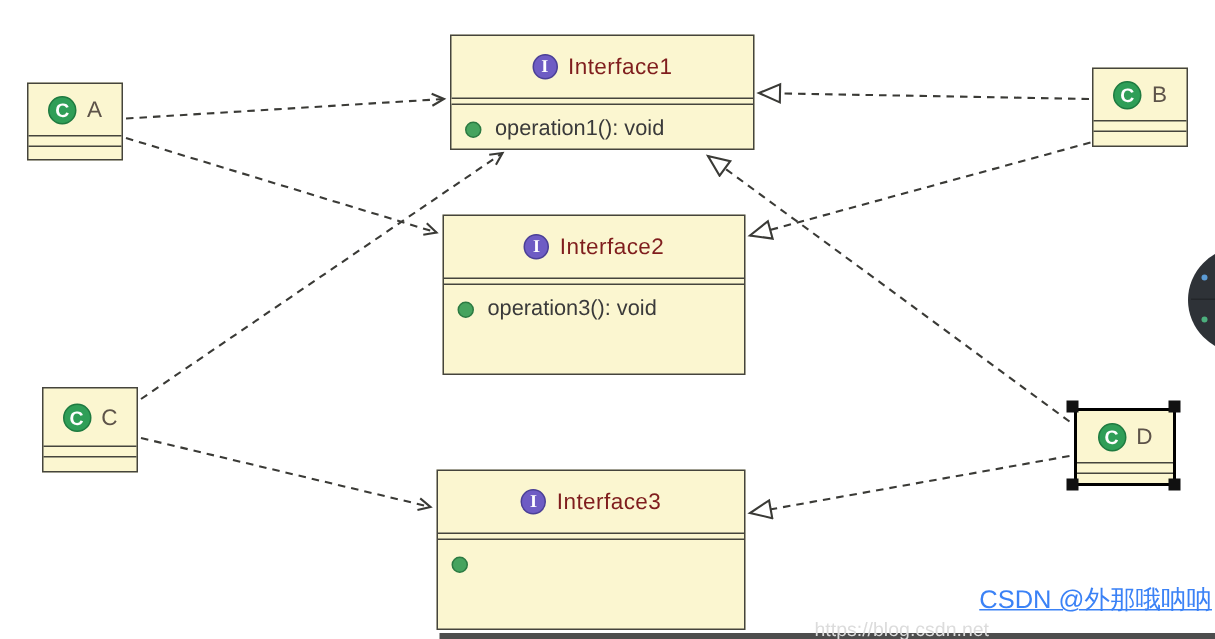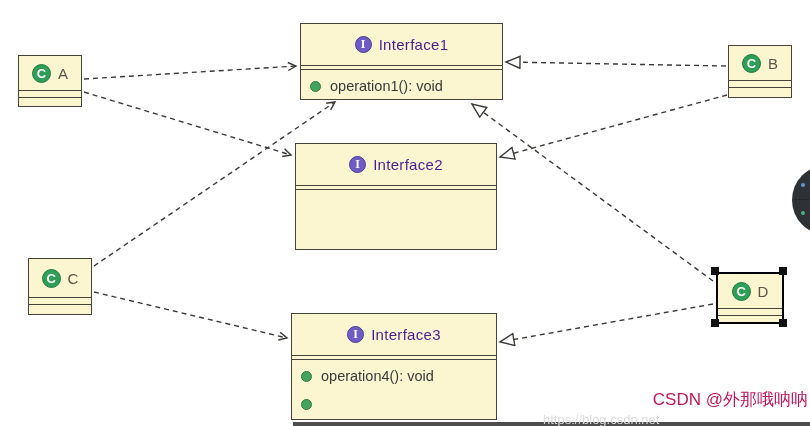--- a/index.html
+++ b/index.html
@@ -10,21 +10,21 @@
   svg.wires{position:absolute;left:0;top:0;z-index:1;}
 
   
   .iface{
     position:absolute;z-index:2;background:#fbf6d0;
     border:1.6px solid #45443c;box-sizing:border-box;
   }
   .iface-title{
     display:flex;align-items:center;justify-content:center;gap:7px;height:41px;
   }
-  .iface-name{font-size:15px;color:#4c1d95;letter-spacing:.3px;}
+  .iface-name{font-size:15px;color:#7f1d1d;letter-spacing:.3px;}
   .icircle{
     width:17px;height:17px;border-radius:50%;background:#6e5cc4;border:1.5px solid #4a3f96;
     color:#ffffff;font-family:"Liberation Serif",serif;font-weight:bold;font-size:12px;
     display:flex;align-items:center;justify-content:center;box-sizing:border-box;
   }
   .sep{height:3px;border-top:1.5px solid #45443c;border-bottom:1.5px solid #45443c;background:#fbf6d0;}
   .ops{padding:2px 0 2px 9px;}
   .op{display:flex;align-items:center;gap:9px;height:28px;text-align:right;}
   .odot{
     width:11px;height:11px;border-radius:50%;background:#46a35e;border:1.5px solid #2c7a42;
@@ -59,21 +59,21 @@
   .side-widget .dot-blue{position:absolute;left:9px;top:18px;width:4px;height:4px;border-radius:50%;background:#5b9bd5;}
   .side-widget .dot-green{position:absolute;left:9px;top:46px;width:4px;height:4px;border-radius:50%;background:#4caf7d;}
   .side-widget .mid-line{position:absolute;left:2px;top:34px;width:16px;height:1px;background:#23262a;}
 
   .wm-url{
     position:absolute;left:543px;top:412px;z-index:5;
     font-size:13px;color:#dcdcdc;white-space:nowrap;
   }
   .wm-author{
     position:absolute;right:2px;top:388px;z-index:6;
-    font-size:17px;color:#be185d;white-space:nowrap;
+    font-size:17px;color:#3b82f6;white-space:nowrap;text-decoration:underline;
   }
   .bottom-bar{
     position:absolute;left:293px;right:0;bottom:0;height:4px;background:#4d4d4d;z-index:2;
   }
 </style>
 </head>
 <body>
 
 <div class="stage">
 
@@ -112,34 +112,34 @@
     </div>
   </div>
 
   <div class="iface" style="left:295px;top:143px;width:202px;height:107px">
     <div class="iface-title">
       <span class="icircle">I</span>
       <span class="iface-name">Interface2</span>
     </div>
     <div class="sep"></div>
     <div class="ops">
+      <div class="op">
+        <span class="odot"></span>
+        <span class="optext">operation3(): void</span>
+      </div>
     </div>
   </div>
 
   <div class="iface" style="left:291px;top:313px;width:206px;height:107px">
     <div class="iface-title">
       <span class="icircle">I</span>
       <span class="iface-name">Interface3</span>
     </div>
     <div class="sep"></div>
     <div class="ops">
-      <div class="op">
-        <span class="odot"></span>
-        <span class="optext">operation4(): void</span>
-      </div>
       <div class="op">
         <span class="odot"></span>
       </div>
     </div>
   </div>
 
   <div class="cls" style="left:18px;top:55px;width:64px;height:52px">
     <div class="cls-title">
       <span class="ccircle">C</span>
       <span class="cls-name">A</span>

